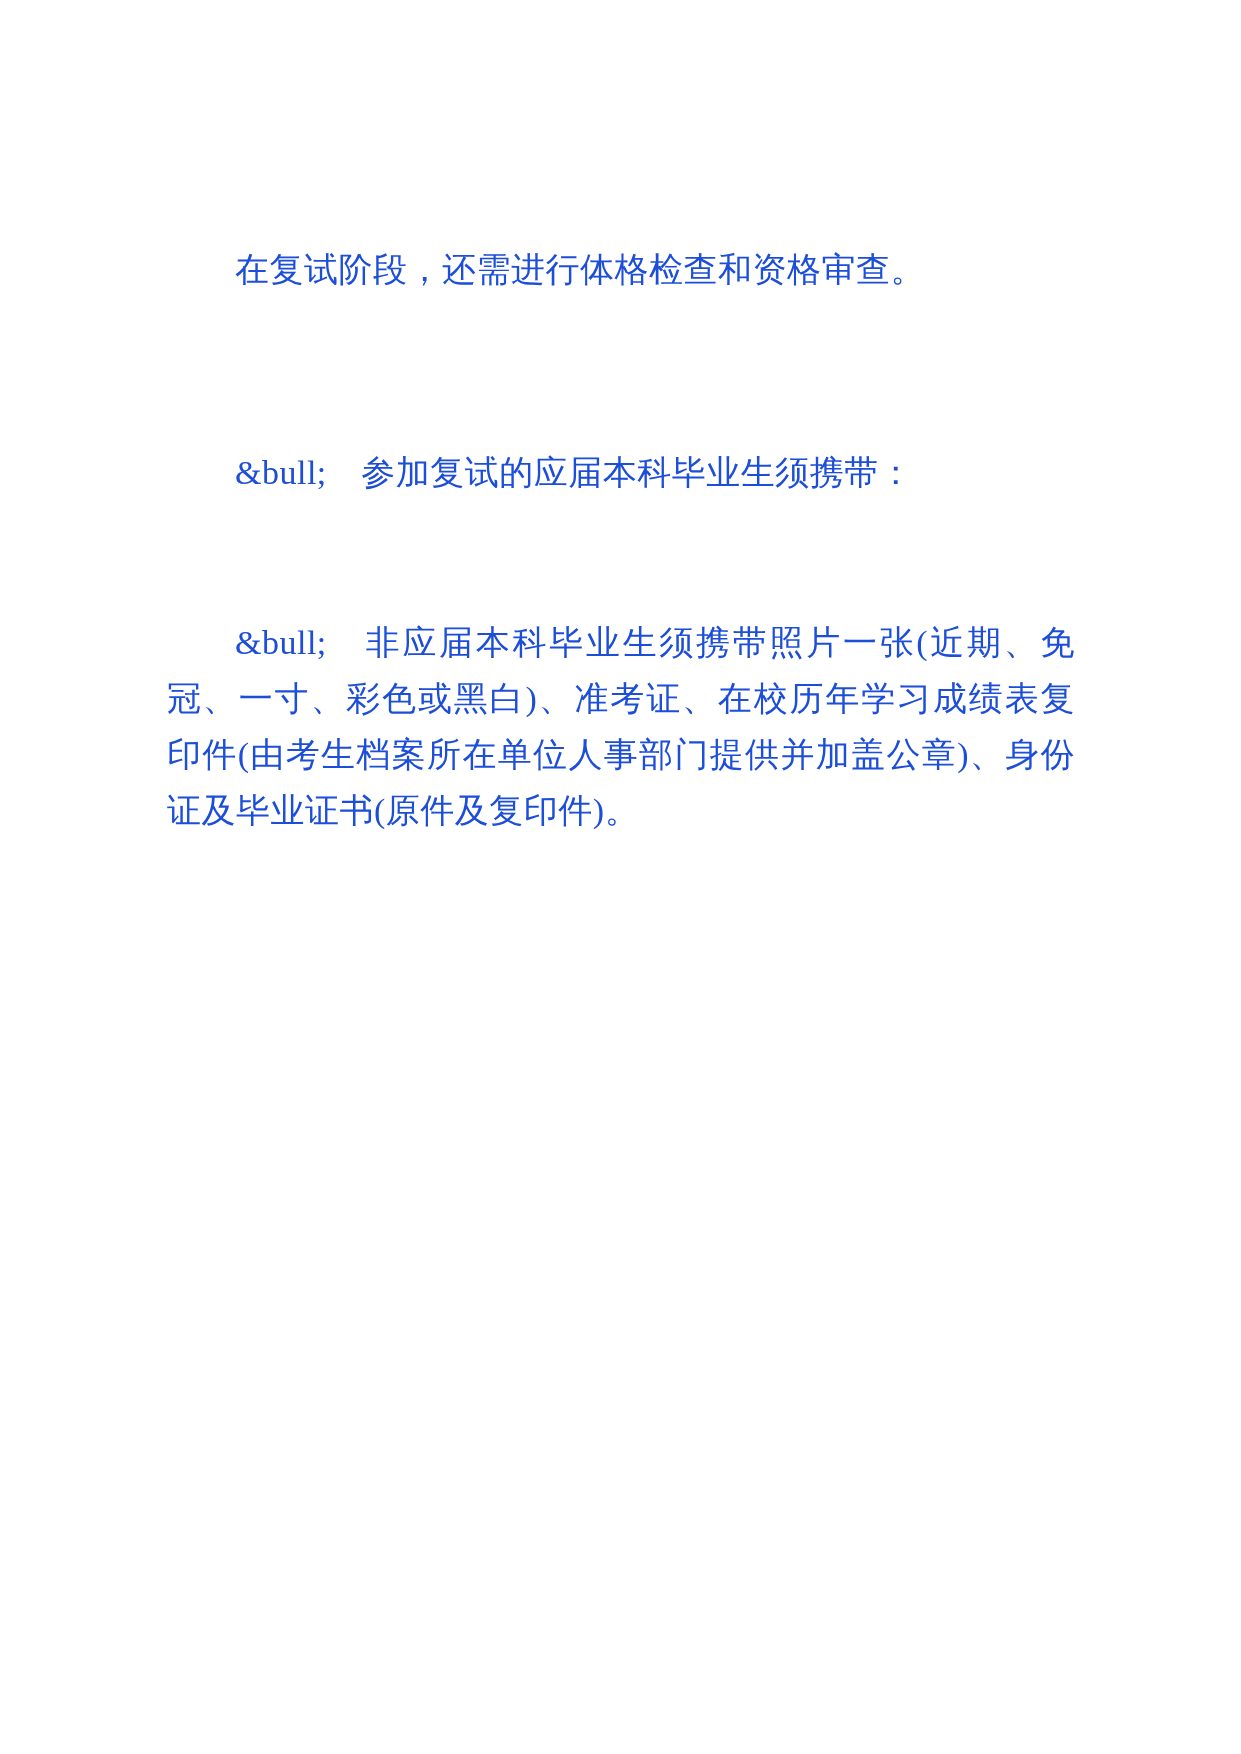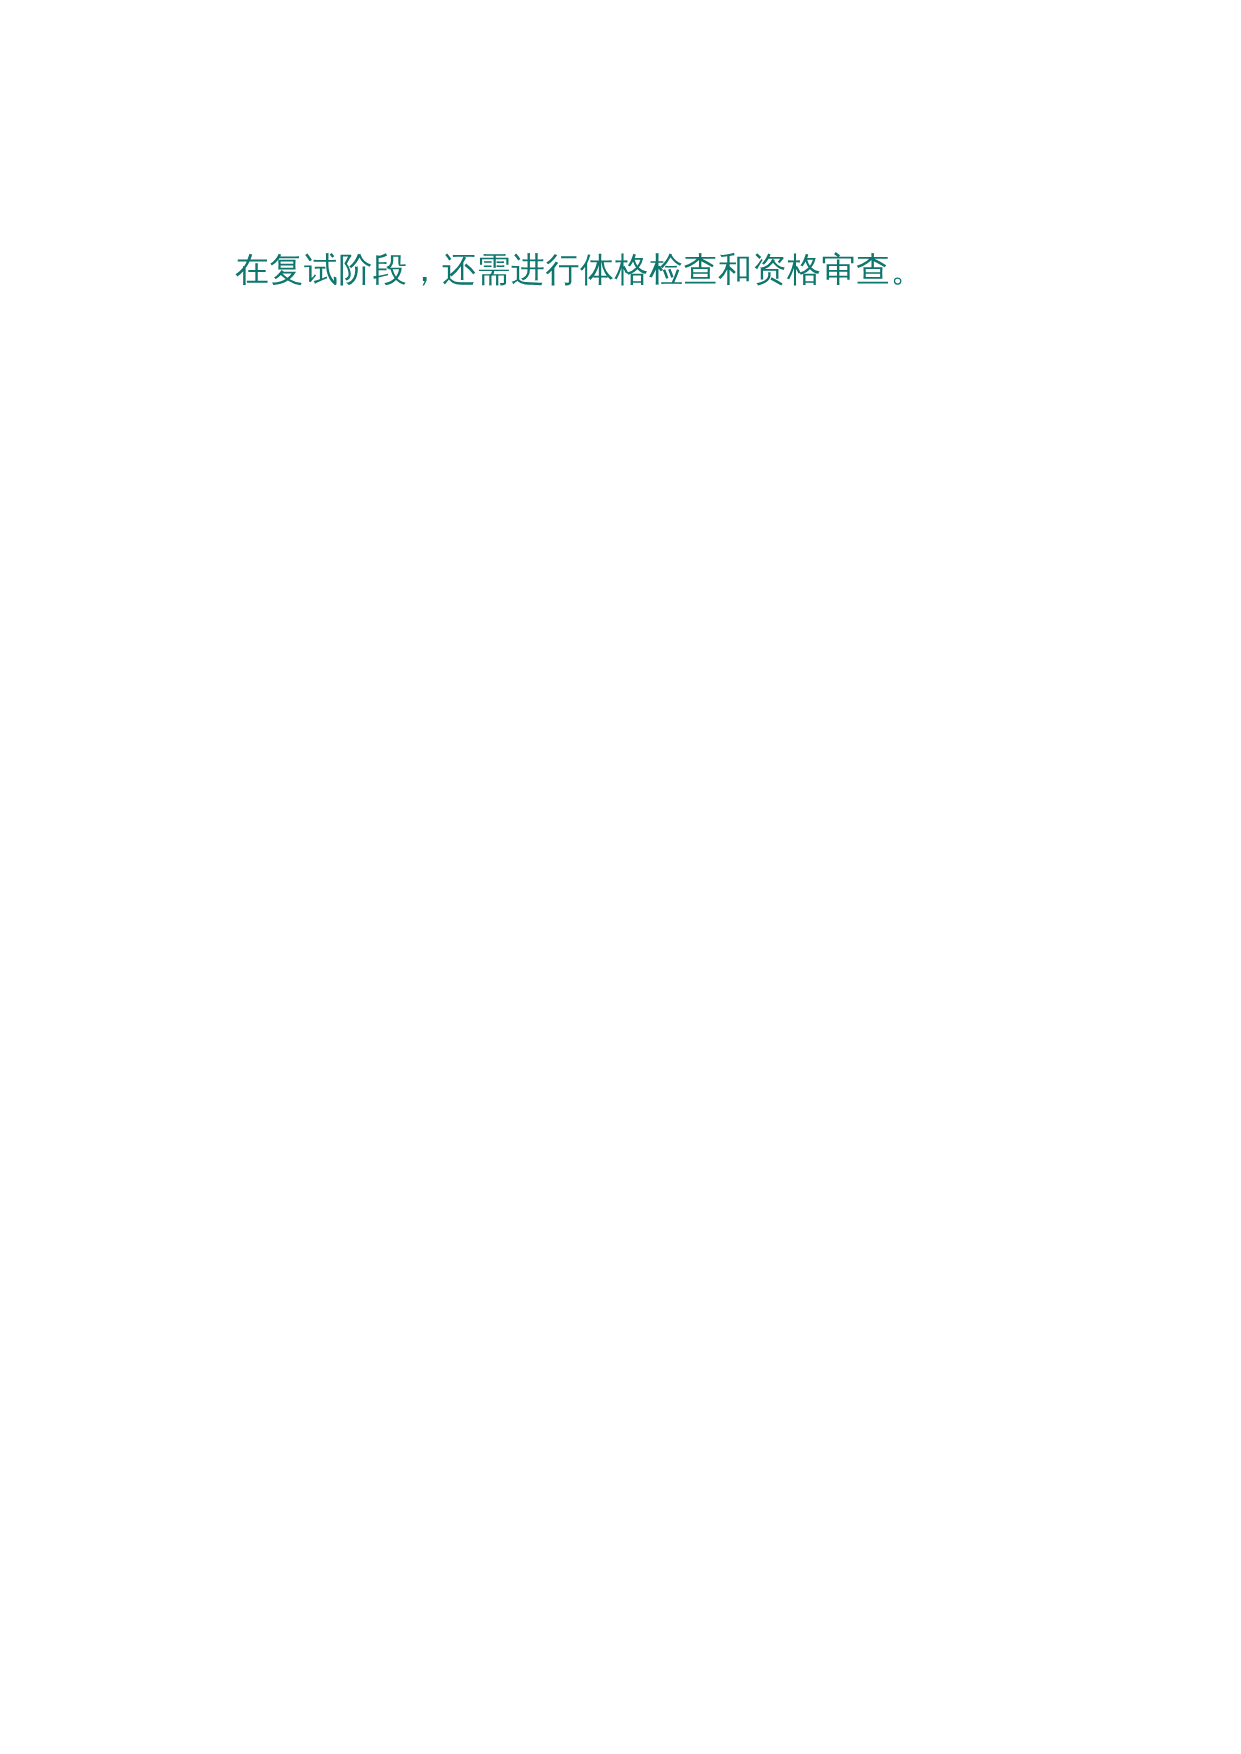--- a/index.html
+++ b/index.html
@@ -12,21 +12,21 @@
     background: #ffffff;
     font-family: "Liberation Serif", "DejaVu Serif", serif;
   }
   .page {
     box-sizing: border-box;
     width: 1241px;
     height: 1754px;
     padding: 242px 166px 40px 167px;
     overflow: hidden;
     background: #ffffff;
-    color: #0f766e;
+    color: #1d4ed8;
     font-size: 34px;
     line-height: 56px;
     text-align: justify;
     letter-spacing: 0.5px;
     font-weight: 300;
   }
   .page p {
     margin: 0;
     text-indent: 2em;
   }
@@ -39,17 +39,19 @@
   .single-line {
     text-align: left;
   }
 </style>
 </head>
 <body>
 
 <div class="page">
   <p class="gap-1 single-line">在复试阶段，还需进行体格检查和资格审查。</p>
 
+  <p class="gap-2 single-line">&amp;bull;　参加复试的应届本科毕业生须携带：</p>
 
 
+  <p class="gap-4">&amp;bull;　非应届本科毕业生须携带照片一张(近期、免冠、一寸、彩色或黑白)、准考证、在校历年学习成绩表复印件(由考生档案所在单位人事部门提供并加盖公章)、身份证及毕业证书(原件及复印件)。</p>
 
 
 </div>
 
 </body></html>

